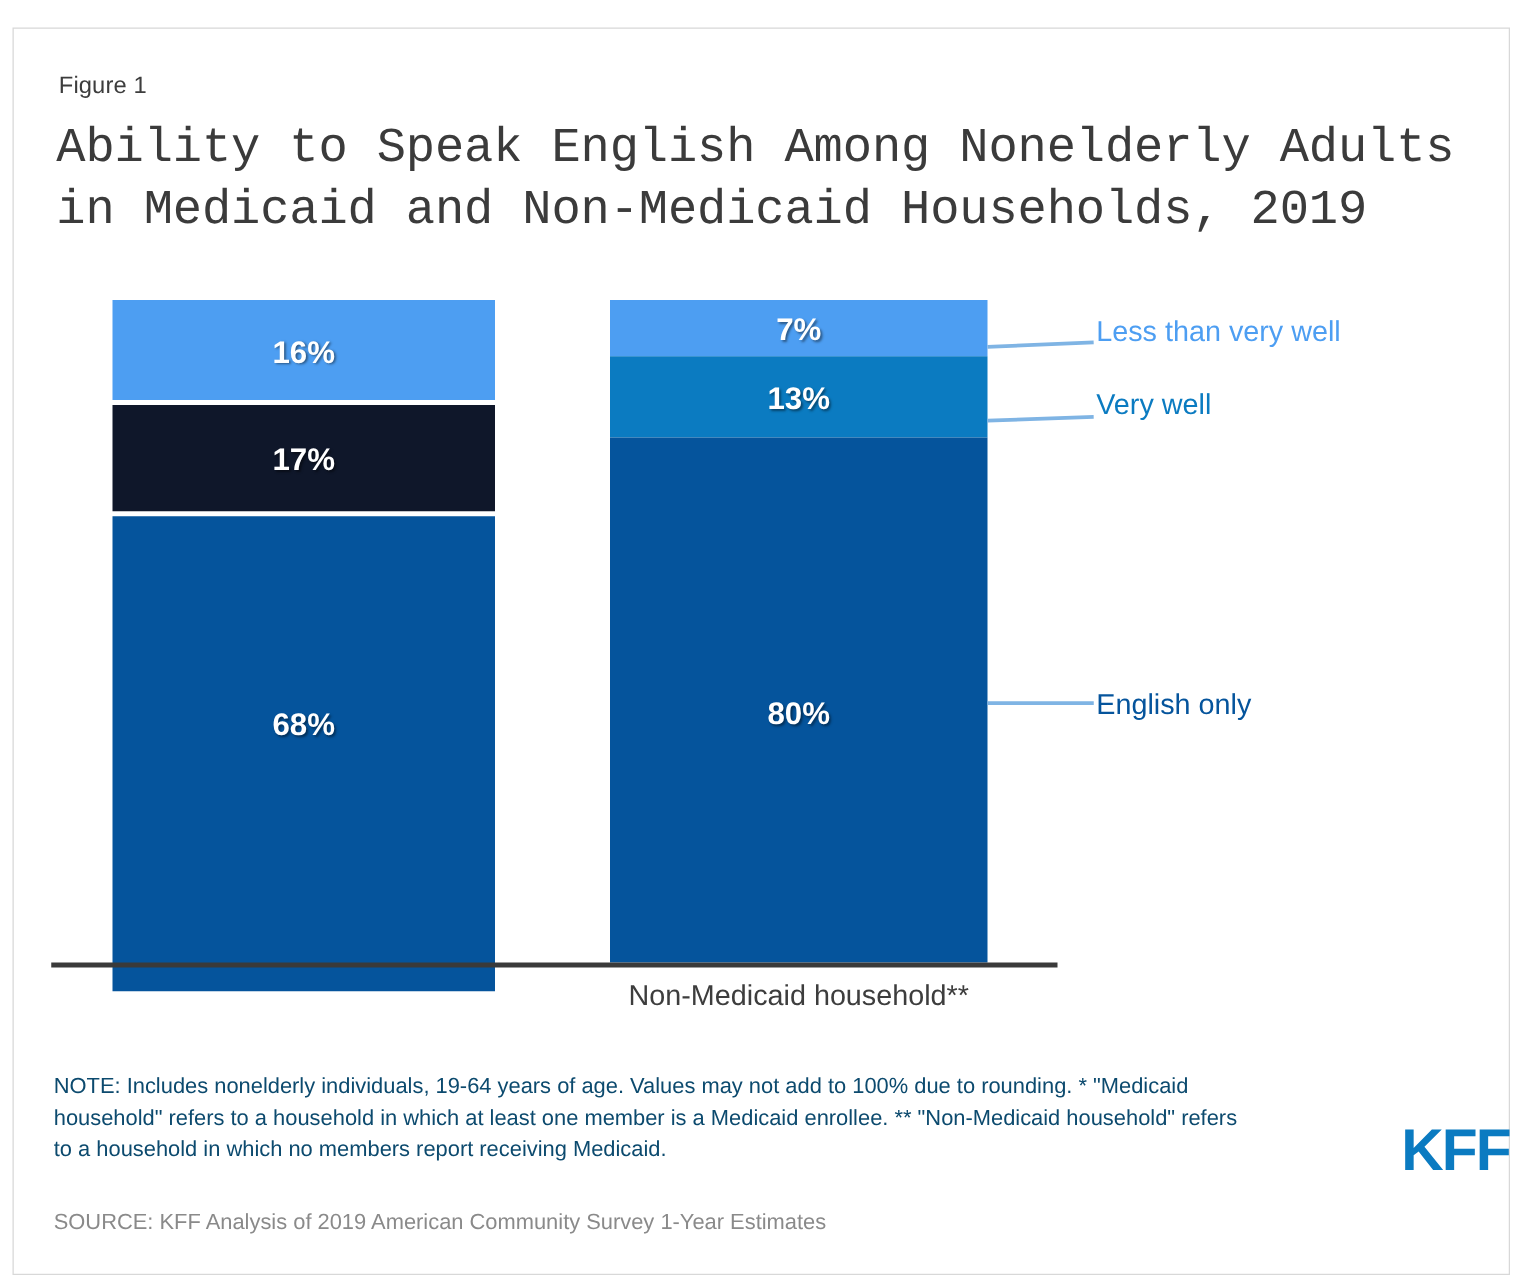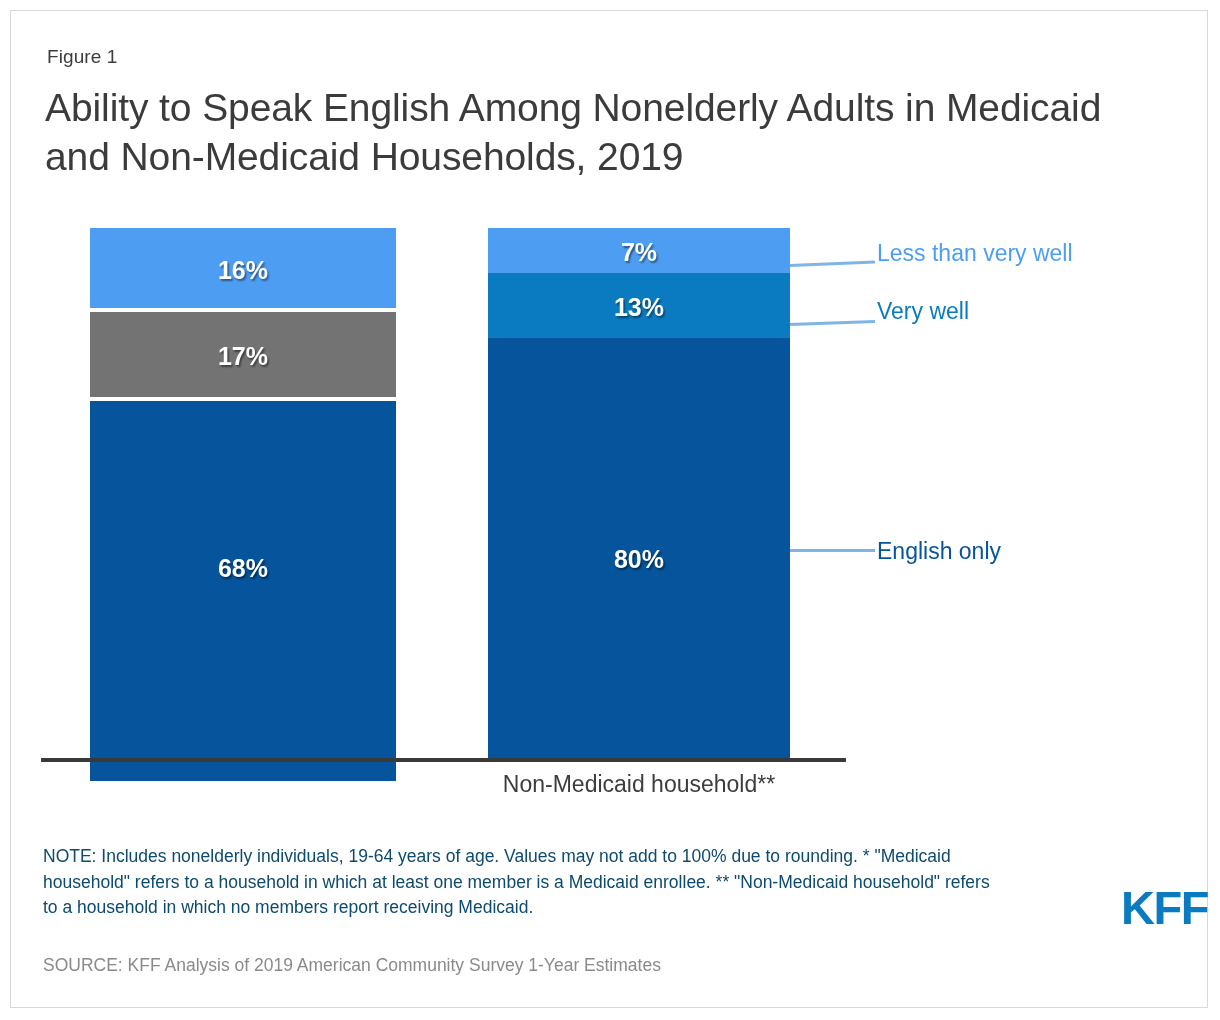--- a/index.html
+++ b/index.html
@@ -10,21 +10,21 @@
   body {
     width: 1220px;
     height: 1020px;
     font-family: "Liberation Sans", sans-serif;
     position: relative;
     overflow: hidden;
   }
   #frame {
     position: absolute;
     left: 10px;
-    top: 10px;
+    top: 22px;
     width: 1198px;
     height: 998px;
     border: 1px solid #d8d8d8;
     background: #ffffff;
     box-sizing: border-box;
   }
 
   
   #figure-label {
     position: absolute;
@@ -37,20 +37,21 @@
   #chart-title {
     position: absolute;
     left: 34px;
     top: 72px;
     width: 1120px;
     font-size: 39px;
     line-height: 49px;
     color: #3b3b3b;
     font-weight: 400;
     letter-spacing: -.1px;
+    font-family: Liberation Mono, monospace;
   }
 
   
   #plot {
     position: absolute;
     left: 0;
     top: 0;
     width: 1198px;
     height: 998px;
   }
@@ -142,21 +143,21 @@
 
   <div id="figure-label">Figure 1</div>
   <div id="chart-title">Ability to Speak English Among Nonelderly Adults in Medicaid and Non-Medicaid Households, 2019</div>
 
   <div id="plot">
 
     <div class="bar" style="left:79px; top:217px; width:306px; height:530px;">
       <div class="seg" style="top:0px; height:80px; background:#4d9ef2;">
         <div class="seg-label" style="top:30px;">16%</div>
       </div>
-      <div class="seg" style="top:84px; height:85px; background:#737373;padding-left:20px;">
+      <div class="seg" style="top:84px; height:85px; background:#0f172a;padding-left:20px;">
         <div class="seg-label" style="top:32px;">17%</div>
       </div>
       <div class="seg" style="top:173px; height:380px; background:#05549c;">
         <div class="seg-label" style="top:155px;">68%</div>
       </div>
     </div>
 
     <div class="bar" style="left:477px; top:217px; width:302px; height:530px;">
       <div class="seg" style="top:0px; height:45px; background:#4d9ef2;">
         <div class="seg-label" style="top:12px;">7%</div>

